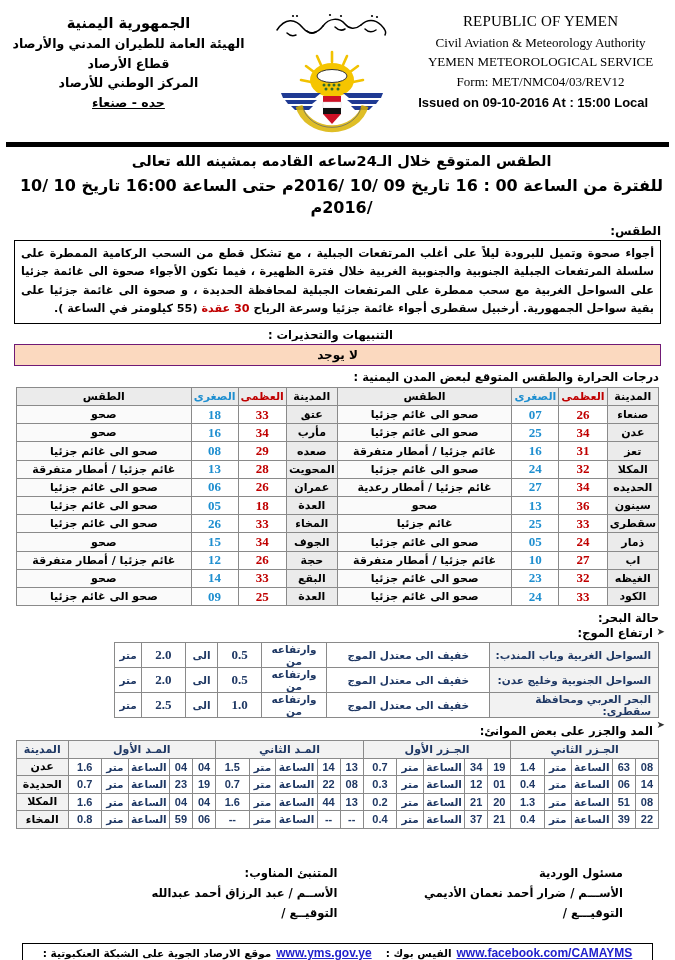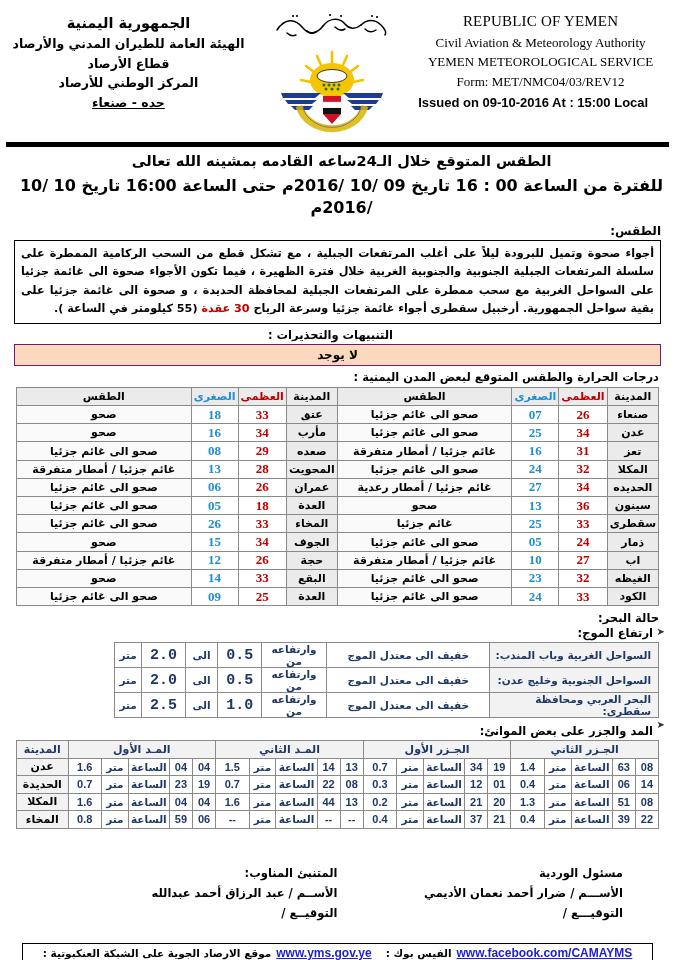--- a/index.html
+++ b/index.html
@@ -100,21 +100,21 @@
   .sea-table { margin: 0 16px 0 auto; width: 545px; direction: rtl;
                border: 1.5px solid #555; }
   .sea-table td { border: 1px solid #8a8a8a; height: 17.5px;
                   font-family: "DejaVu Sans", sans-serif; font-weight: bold;
                   font-size: 10.5px; text-align: center; padding: 0 3px; }
   .sea-table td.s-region { width: 31%; background:#f2f2f2; color:#1f3864;
                            text-align: right; padding-right: 7px; }
   .sea-table td.s-desc   { width: 30%; color:#1f3864; }
   .sea-table td.s-lab1   { width: 12%; color:#1f3864; }
   .sea-table td.s-num    { width: 8%; color:#1f3864;
-                           font-family:Liberation Mono, monospace; font-size:15px; }
+                           font-family:Liberation Serif, serif; font-size:13px; }
   .sea-table td.s-to     { width: 6%; color:#1f3864; }
   .sea-table td.s-unit   { width: 7%; color:#1f3864; }
 
   
   .tide-table { margin: 0 16px; width: calc(100% - 32px); direction: rtl;
                 border: 1.5px solid #555; }
   .tide-table th, .tide-table td {
       border: 1px solid #8a8a8a; text-align: center; height: 17.5px;
       font-family: "DejaVu Sans", sans-serif; font-weight: bold;
       font-size: 10.5px; color: #1f3864; padding: 0 1px; }

